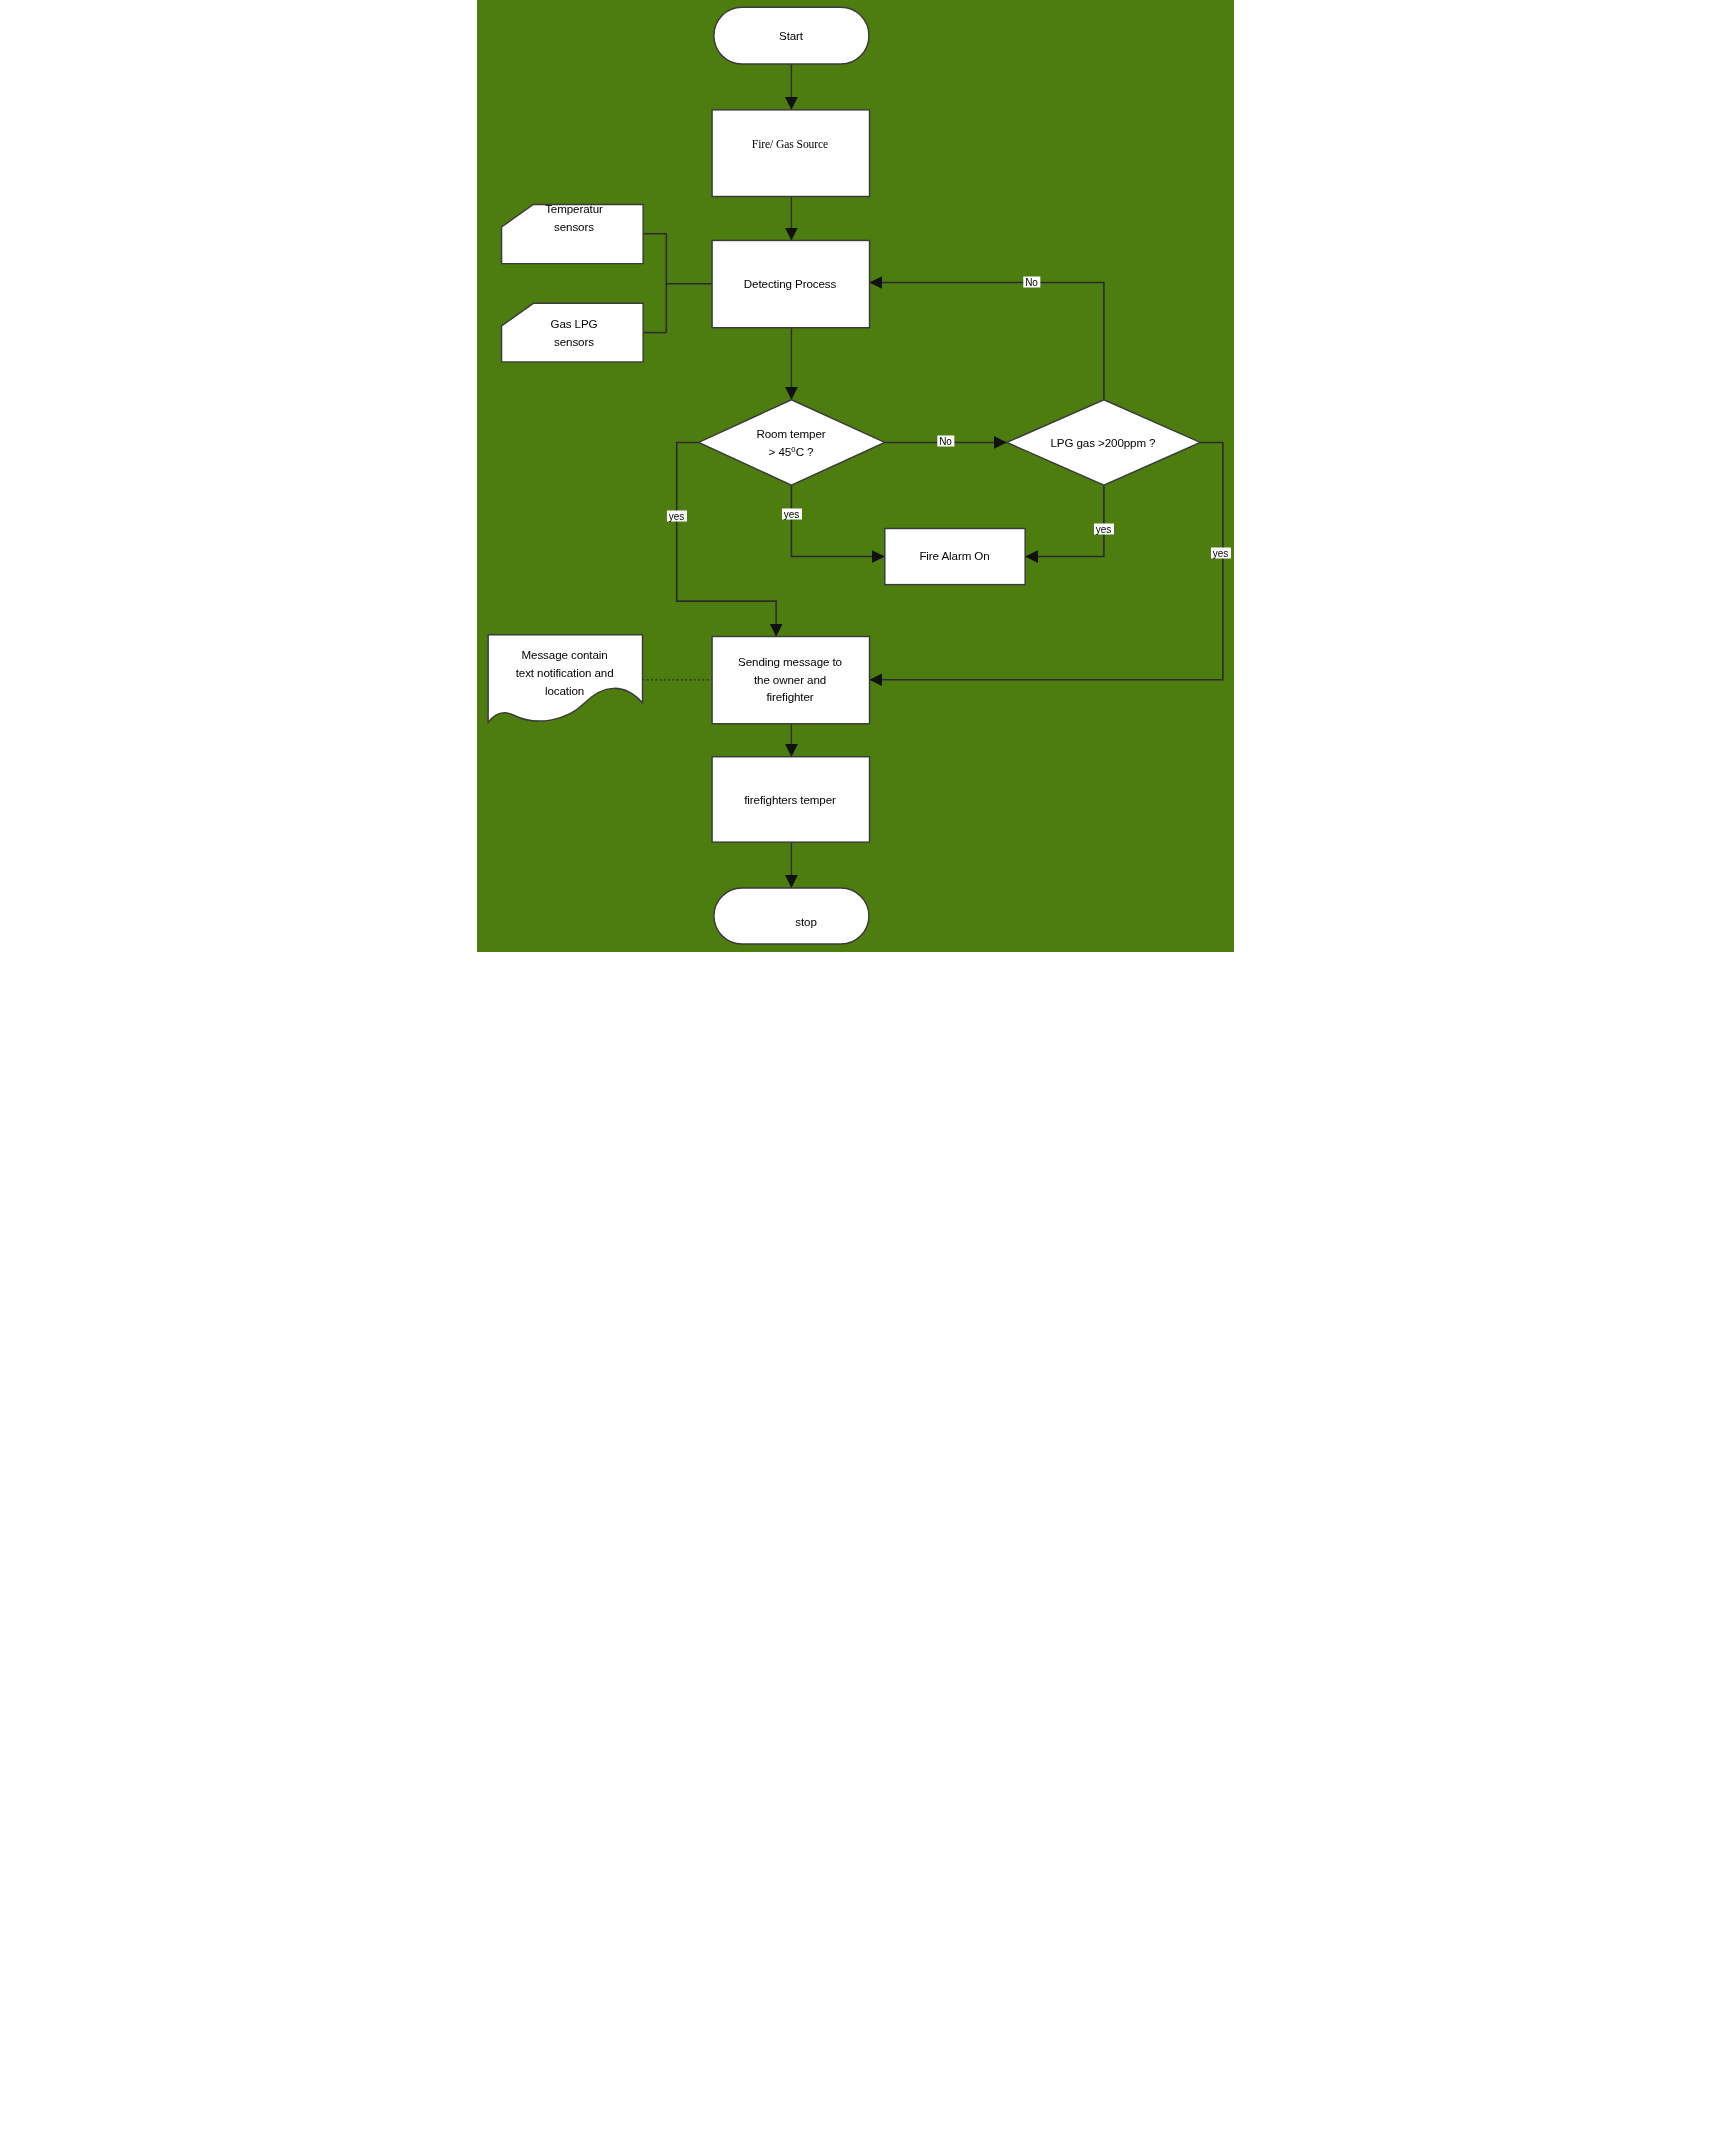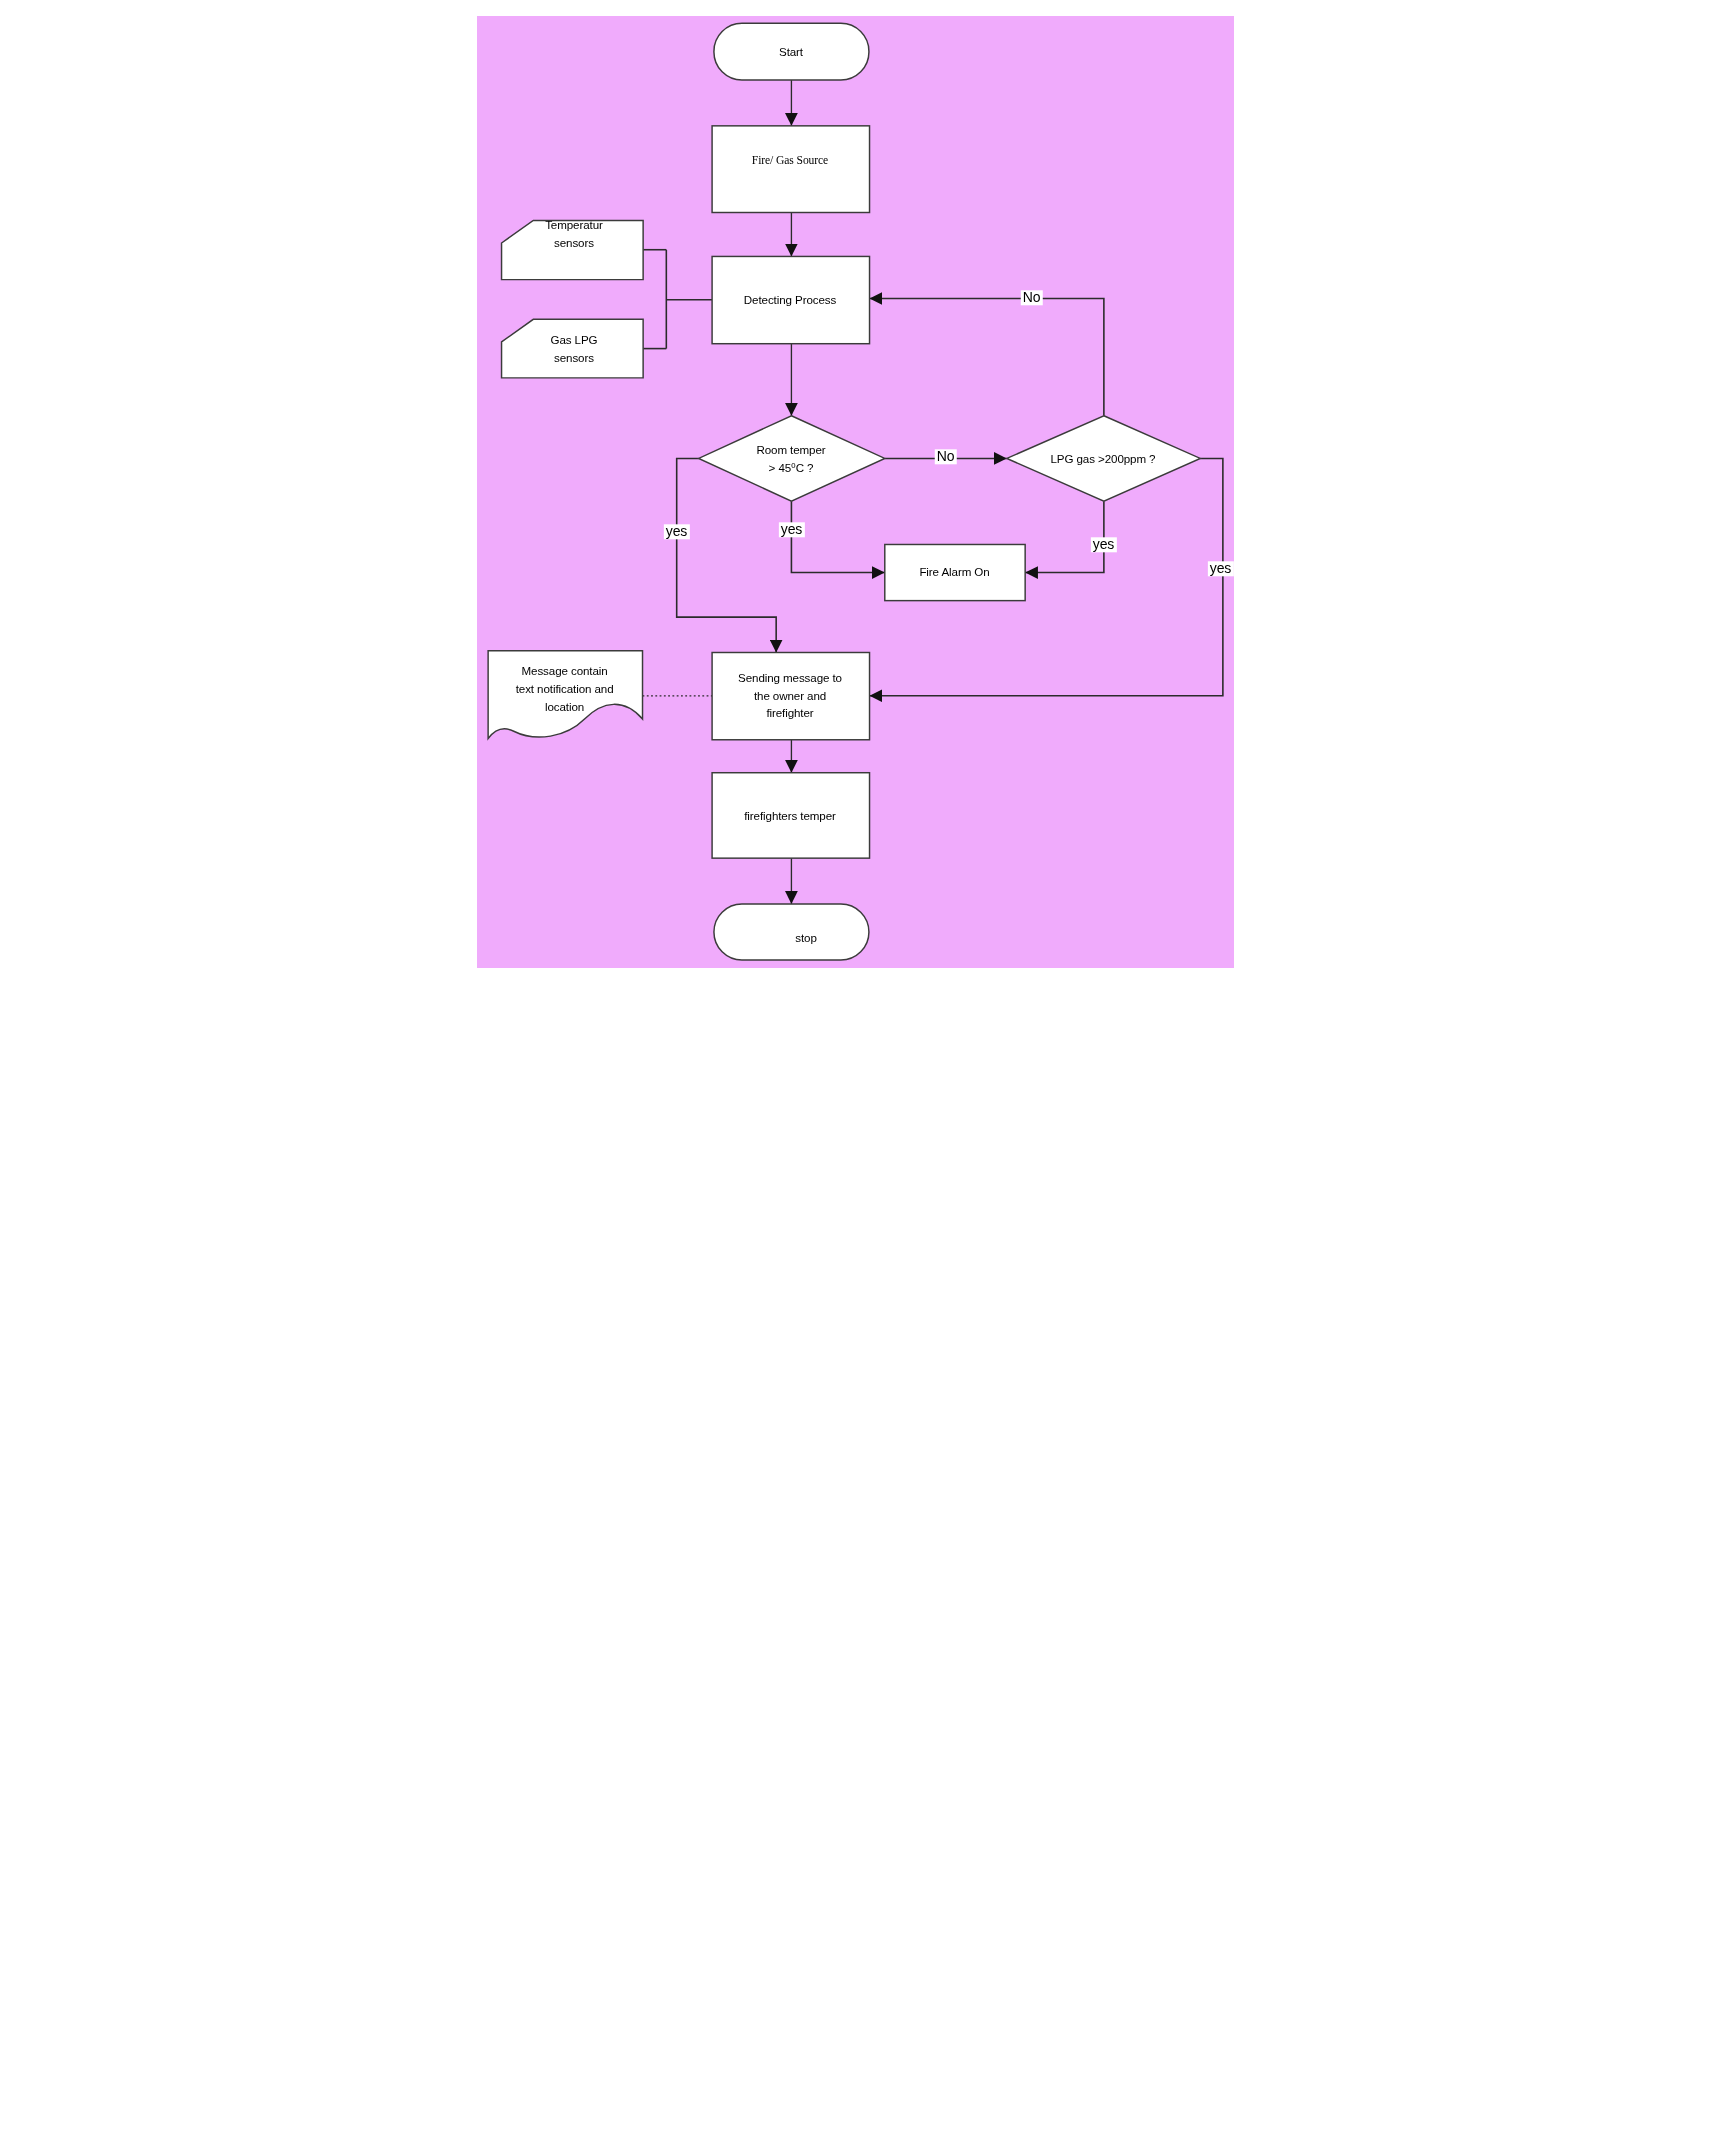--- a/index.html
+++ b/index.html
@@ -5,22 +5,22 @@
   html, body {
     margin: 0;
     padding: 0;
     background: #ffffff;
     font-family: "Liberation Sans", "DejaVu Sans", sans-serif;
   }
   .canvas {
     position: relative;
     width: 757px;
     height: 952px;
-    margin: 16px auto;
-    background: #f0abfc;
+    margin: 0 auto;
+    background: #4d7c0f;
     overflow: hidden;
   }
   .canvas svg.graphics {
     position: absolute;
     left: 0; top: 0;
     width: 757px;
     height: 952px;
   }
   .node-label {
     position: absolute;
@@ -33,21 +33,21 @@
     font-size: 11.6px;
     line-height: 1.55;
     letter-spacing: -0.1px;
     pointer-events: none;
   }
   .edge-label {
     position: absolute;
     transform: translate(-50%, -50%);
     background: #ffffff;
     color: #000000;
-    font-size: 14px;
+    font-size: 10px;
     line-height: 1.1;
     padding: 0 2.4px;
     letter-spacing: -0.1px;
     pointer-events: none;
   }
   .shape {
     fill: #ffffff;
     stroke: #3b3b3b;
     stroke-width: 2.4;
   }

